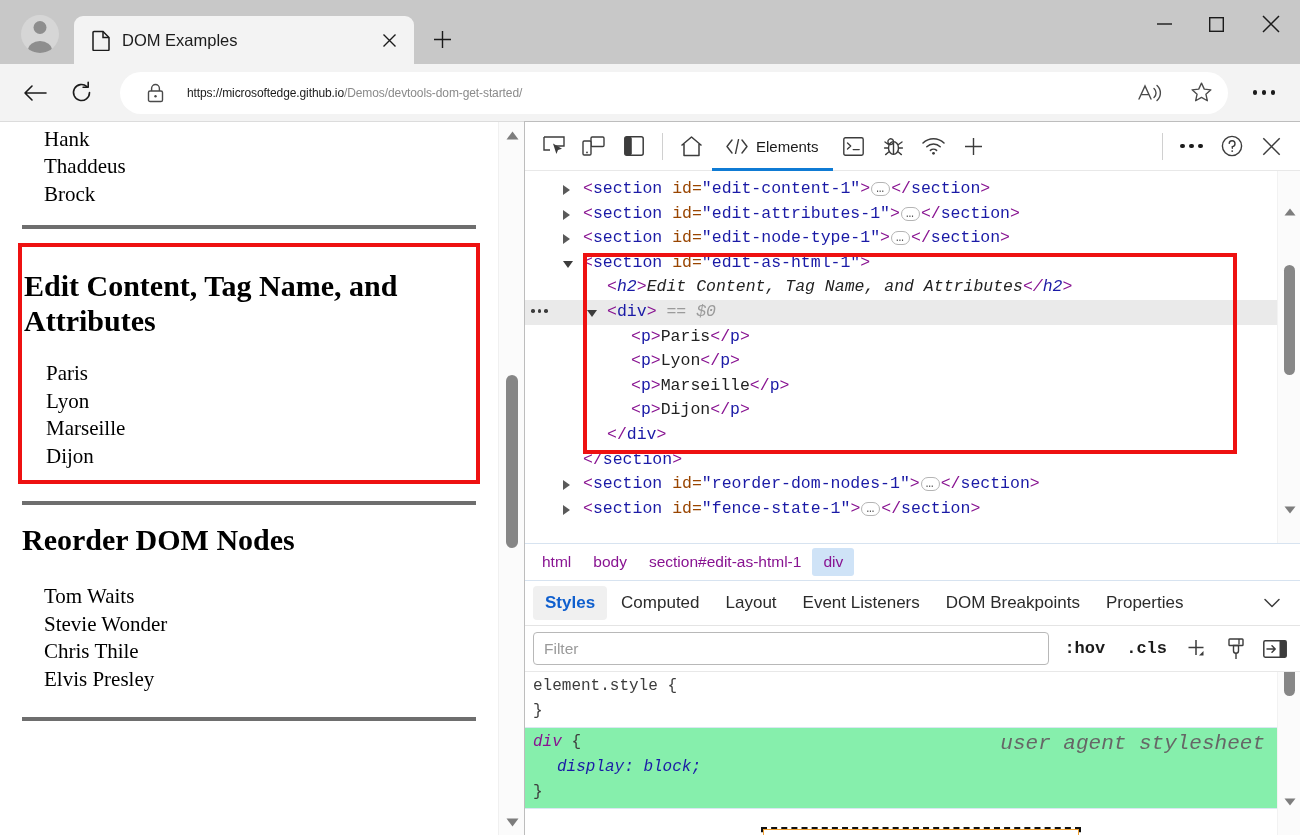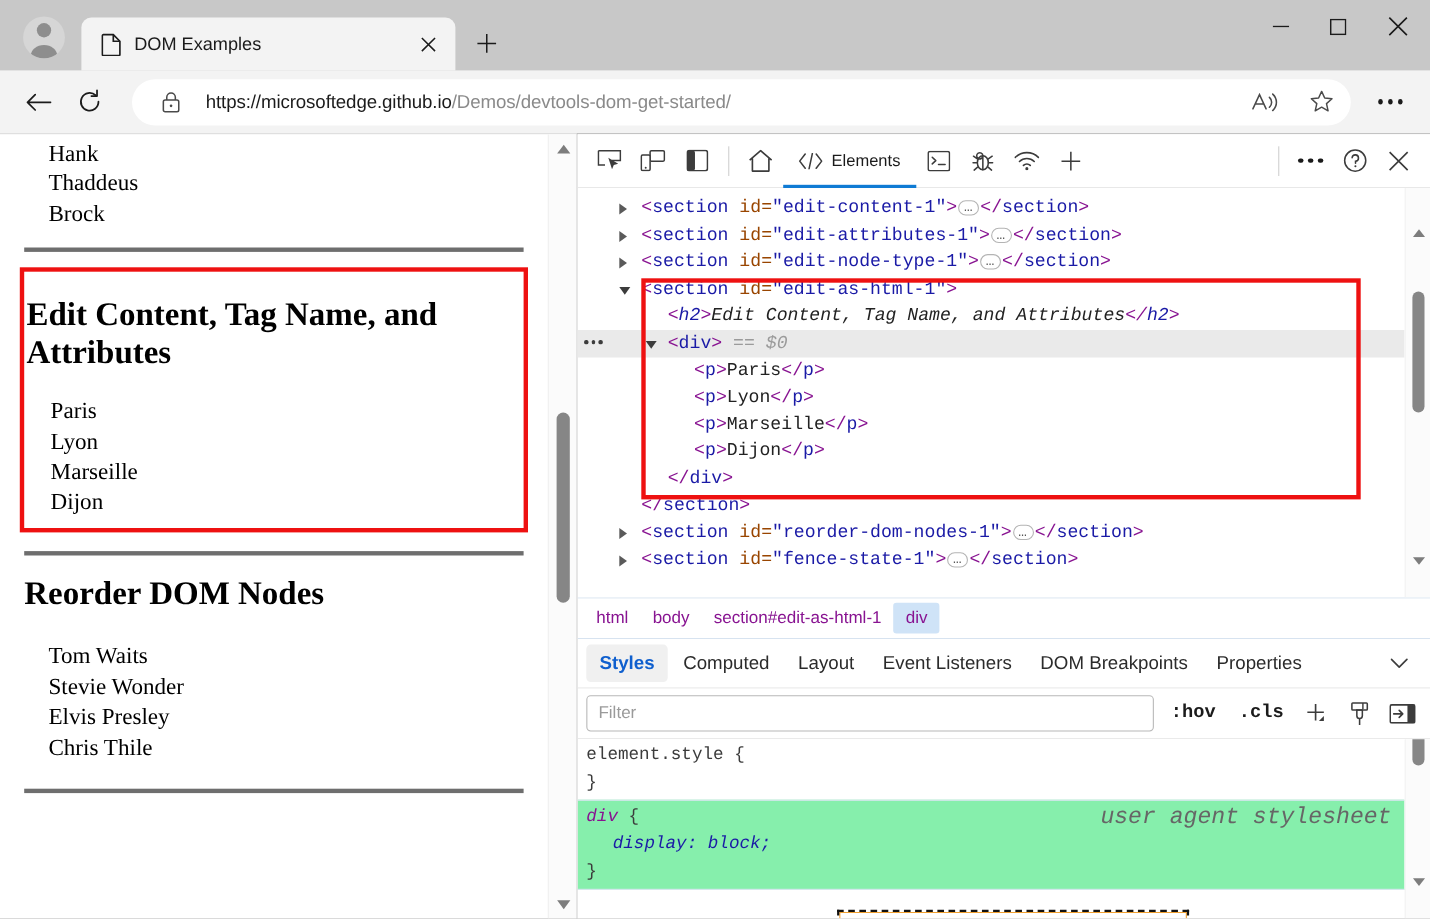--- a/index.html
+++ b/index.html
@@ -79,21 +79,21 @@
     display: flex; align-items: center; justify-content: center;
     border-radius: 6px;
   }
   .omnibox {
     flex: 1; height: 42px; background: #ffffff;
     border-radius: 21px; display: flex; align-items: center;
     margin: 0 10px 0 14px; padding: 0 8px 0 16px; gap: 13px;
     position: relative;
   }
   .omnibox-url {
-    flex: 1; font-size: 17px; color: #8a8a8a;
+    flex: 1; font-size: 12px; color: #8a8a8a;
     white-space: nowrap; overflow: hidden;
     letter-spacing: -0.1px;
   }
   .omnibox-url b { color: #1b1b1b; font-weight: 400; }
   .omni-icon {
     width: 38px; height: 38px; flex: none;
     display: flex; align-items: center; justify-content: center;
     border-radius: 50%;
   }
   .ellipsis-btn {
@@ -421,22 +421,22 @@
               <div class="p-line">Marseille</div>
               <div class="p-line">Dijon</div>
             </div>
           </div>
 
           <div class="sec-rule"></div>
           <div class="p-h2" style="margin-bottom:26px">Reorder DOM Nodes</div>
           <div>
             <div class="p-line">Tom Waits</div>
             <div class="p-line">Stevie Wonder</div>
+            <div class="p-line">Chris Thile</div>
             <div class="p-line">Elvis Presley</div>
-            <div class="p-line">Chris Thile</div>
           </div>
           <div class="sec-rule" style="margin-top:24px"></div>
         </div>
       </div>
 
       <div class="pg-scroll">
         <div class="pg-arrow" style="top:0">
           <svg width="13" height="9" viewBox="0 0 13 9">
             <path d="M6.5 0.5L12.5 8.5H0.5z" fill="#7d7d7d"></path>
           </svg>

